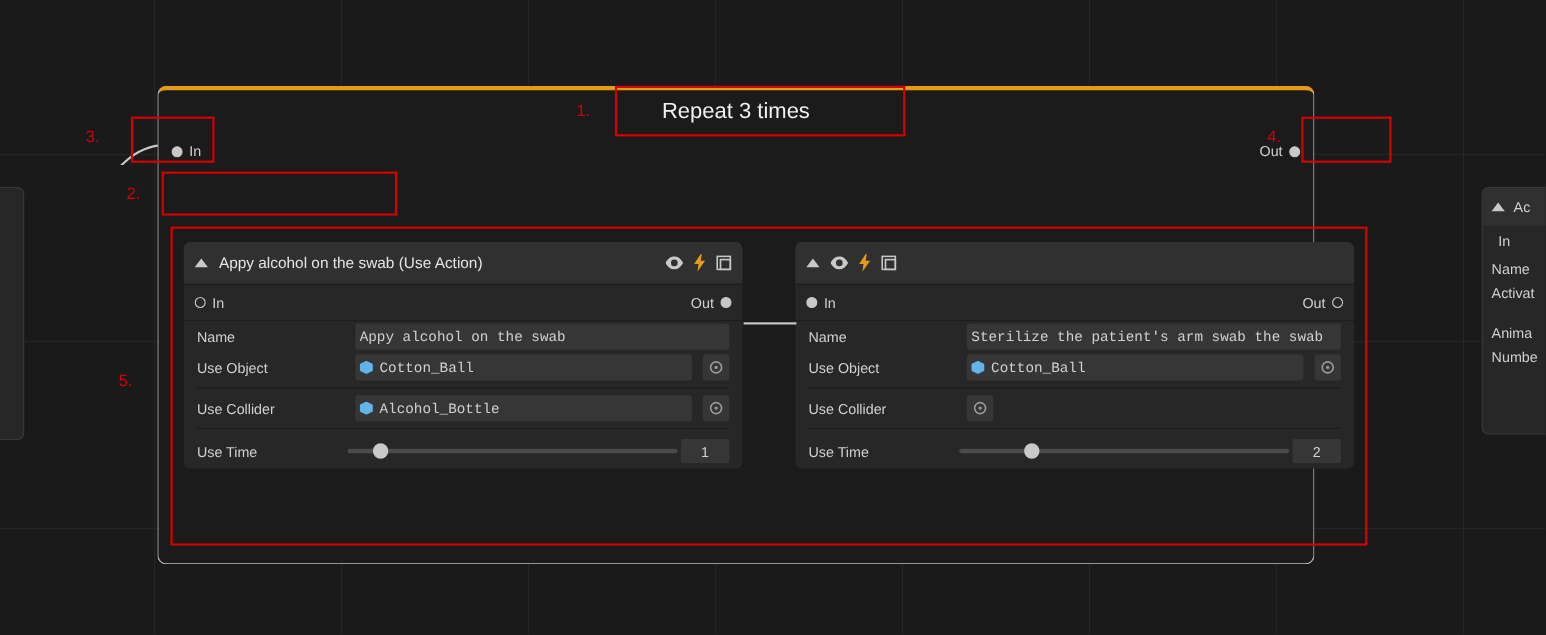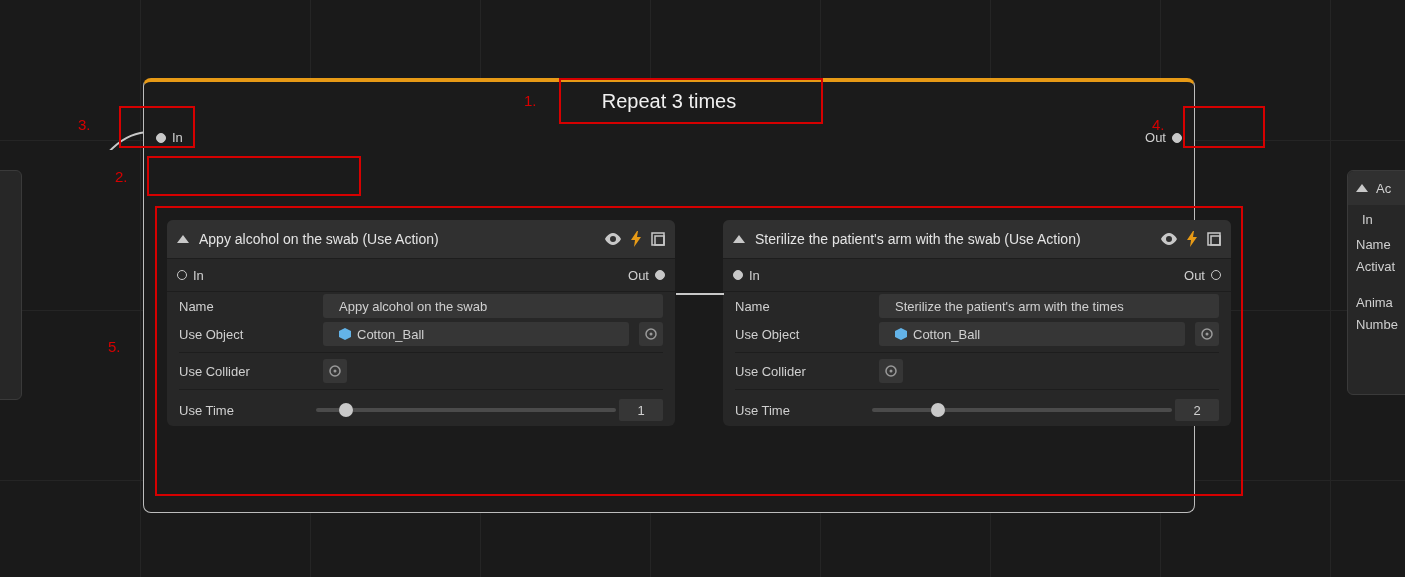--- a/index.html
+++ b/index.html
@@ -171,21 +171,22 @@
     flex: 1;
     color: #d0d0d0;
     display:flex;
     align-items:center;
     gap:6px;
     height:24px;
   }
   .prop-row .pval.input-bg {
     background:#363636;
     border-radius:3px;
-    padding:0 16px;
+    padding:0 4px;
+    font-family:Liberation Mono, monospace;
   }
   .prop-row .target-btn {
     width:24px; height:24px;
     background:#363636;
     border-radius:3px;
     display:flex; align-items:center; justify-content:center;
     cursor:pointer;
   }
   .cube-icon svg{display:block;}
   .divider { height:1px; background:#1d1d1d; margin: 4px 12px; }
@@ -374,41 +375,48 @@
         <span class="target-btn">
             <svg width="14" height="14" viewBox="0 0 14 14">
               <circle cx="7" cy="7" r="5" fill="none" stroke="#9a9a9a" stroke-width="1.5"></circle>
               <circle cx="7" cy="7" r="1.5" fill="#9a9a9a"></circle>
             </svg>
           </span>
       </div>
       <div class="divider"></div>
       <div class="prop-row">
         <span class="plabel">Use Collider</span>
+        <span class="pval input-bg">
+          <span class="cube-icon">
+              <svg width="12" height="12" viewBox="0 0 12 12">
+                <path d="M6 0l6 3v6l-6 3-6-3V3l6-3z" fill="#63b3e8"></path>
+              </svg>
+            </span>
+          <span>Alcohol_Bottle</span>
+        </span>
         <span class="target-btn">
             <svg width="14" height="14" viewBox="0 0 14 14">
               <circle cx="7" cy="7" r="5" fill="none" stroke="#9a9a9a" stroke-width="1.5"></circle>
               <circle cx="7" cy="7" r="1.5" fill="#9a9a9a"></circle>
             </svg>
           </span>
       </div>
       <div class="divider"></div>
       <div class="slider-row">
         <span class="plabel">Use Time</span>
         <div class="slider-track">
           <div class="slider-thumb" style="left:10%"></div>
         </div>
         <span class="slider-val">1</span>
       </div>
     </div>
 
     <div class="subnode">
       <div class="subnode-header">
         <span class="tri-up"></span>
-        <span class="subnode-title">Sterilize the patient's arm with the swab (Use Action)</span>
         <div class="subnode-icons">
           <span class="eye-icon">
               <svg width="16" height="12" viewBox="0 0 16 12">
                 <path d="M8 0C3 0 0 6 0 6s3 6 8 6 8-6 8-6-3-6-8-6zm0 9a3 3 0 110-6 3 3 0 010 6z" fill="#c8c8c8"></path>
               </svg>
             </span>
           <span class="bolt-icon">
               <svg width="10" height="16" viewBox="0 0 10 16">
                 <path d="M6 0L0 9h4l-1 7 7-10H6l1-6z" fill="#e79a16"></path>
               </svg>
@@ -427,21 +435,21 @@
           <span>In</span>
         </div>
         <div class="port">
           <span>Out</span>
           <span class="ring"></span>
         </div>
       </div>
       <div class="prop-row">
         <span class="plabel">Name</span>
         <span class="pval input-bg">
-            <span>Sterilize the patient's arm with the times</span>
+            <span>Sterilize the patient's arm swab the swab</span>
           </span>
       </div>
       <div class="prop-row">
         <span class="plabel">Use Object</span>
         <span class="pval input-bg">
           <span class="cube-icon">
               <svg width="12" height="12" viewBox="0 0 12 12">
                 <path d="M6 0l6 3v6l-6 3-6-3V3l6-3z" fill="#63b3e8"></path>
               </svg>
             </span>

